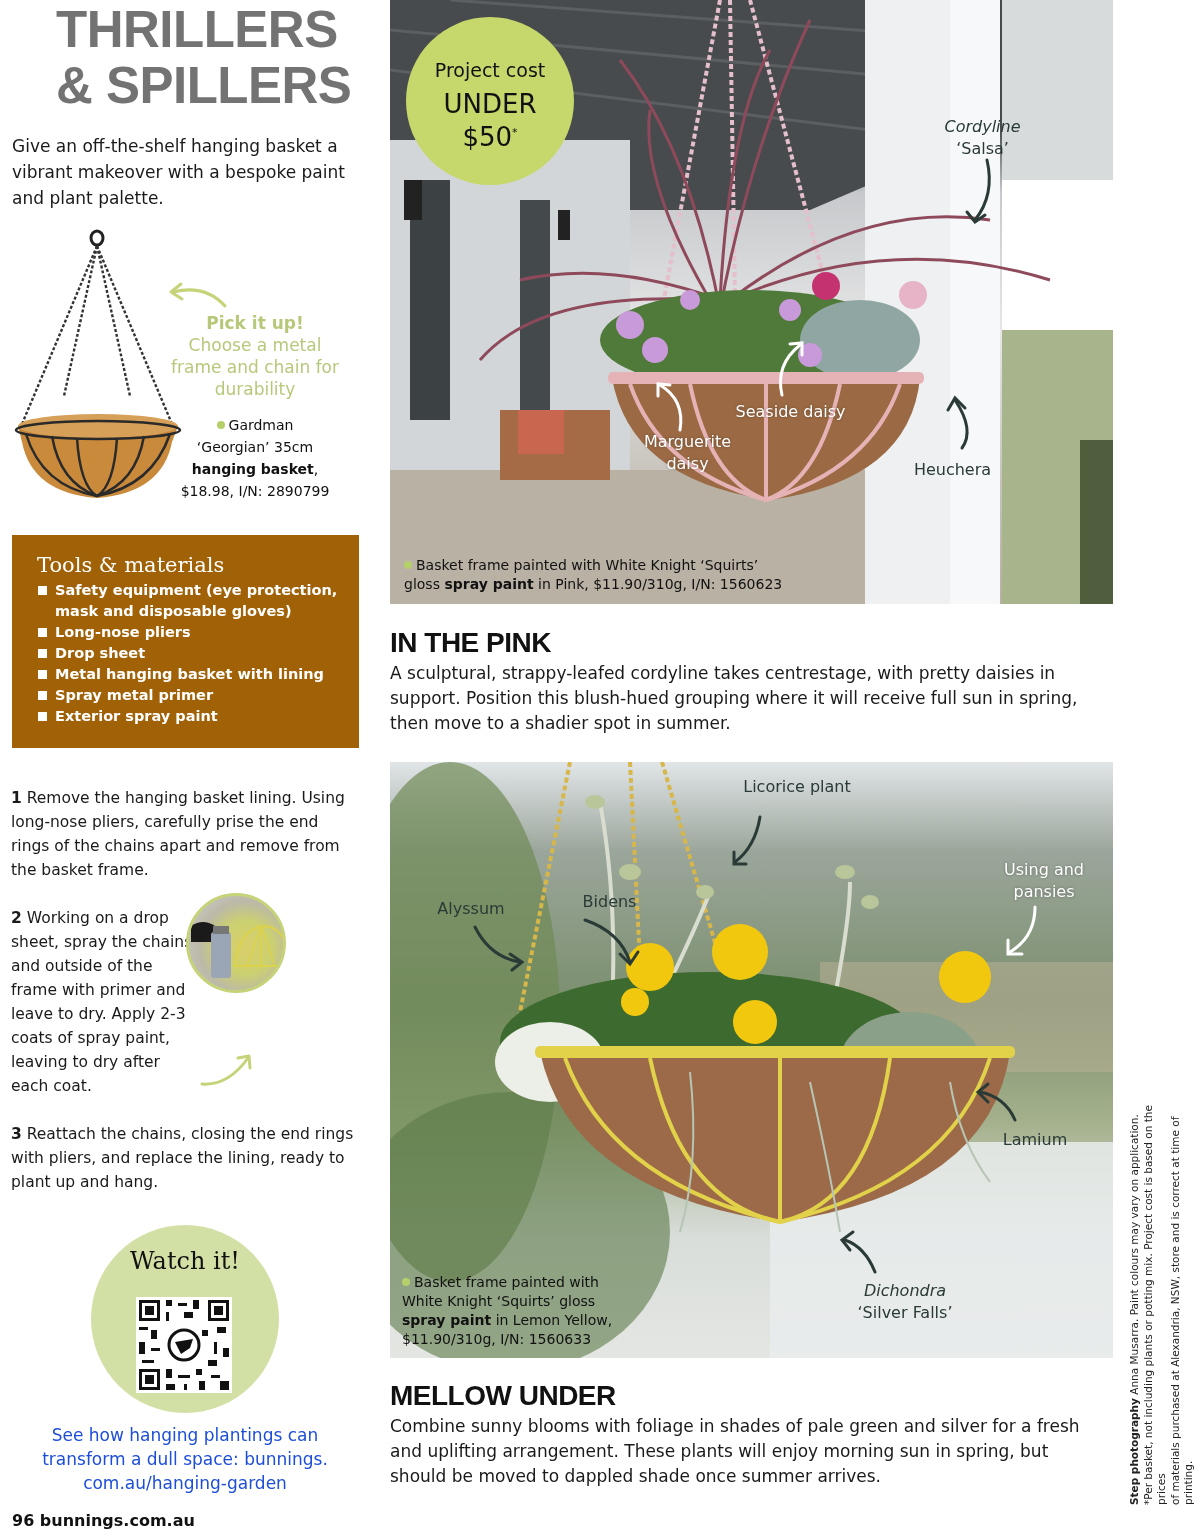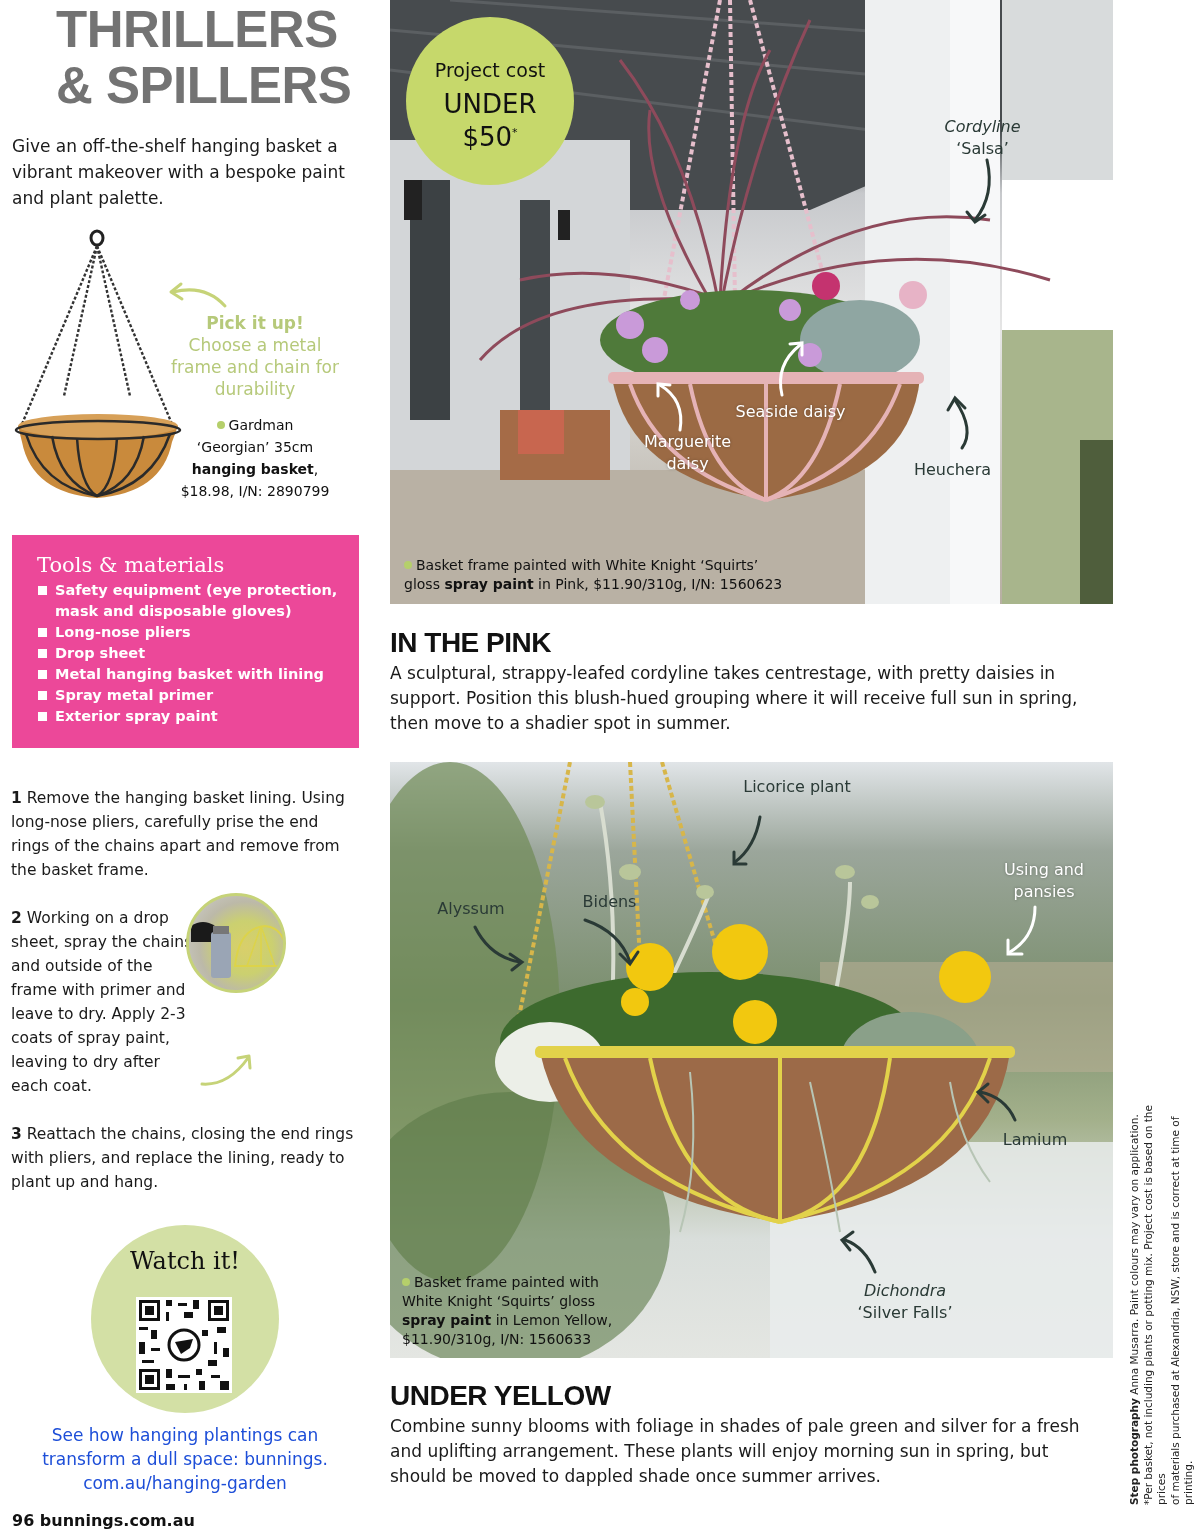--- a/index.html
+++ b/index.html
@@ -33,21 +33,21 @@
     font-size: 14px; line-height: 22px; color: #111;
   }
   .dot {
     display: inline-block; width: 8px; height: 8px; border-radius: 50%;
     background: #b5cf6b; margin-right: 4px; vertical-align: 1px;
   }
   .b { font-weight: 700; }
 
   .tools-box {
     left: 12px; top: 535px; width: 347px; height: 213px;
-    background: #ec4899; padding: 16px 0 0 25px; color: #fff;
+    background: #a16207; padding: 16px 0 0 25px; color: #fff;
   }
   .tools-title {
     font-family: "DejaVu Serif", serif; font-size: 21px; line-height: 28px;
     color: #ffffff; margin-bottom: 1px;
   }
   .tools-list { list-style: none; }
   .tools-list li {
     position: relative; padding-left: 18px; font-weight: 700;
     font-size: 14.5px; line-height: 21px; color: #fff;
   }
@@ -475,20 +475,20 @@
   <span>‘Silver Falls’</span>
 </div>
 
 <div class="abs photo-caption" style="left:402px; top:1273px; width:220px;">
   <span class="dot"></span><span>Basket frame painted with</span><br>
   <span>White Knight ‘Squirts’ gloss</span><br>
   <span class="b">spray paint</span><span> in Lemon Yellow,</span><br>
   <span>$11.90/310g, I/N: 1560633</span>
 </div>
 
-<h2 class="abs section-head" style="top:1380px;">UNDER YELLOW</h2>
+<h2 class="abs section-head" style="top:1380px;">MELLOW UNDER</h2>
 <p class="abs section-body" style="top:1414px;">Combine sunny blooms with foliage in shades of pale green and silver for a fresh and uplifting arrangement. These plants will enjoy morning sun in spring, but should be moved to dappled shade once summer arrives.</p>
 
 <div class="abs side-credit">
   <span class="b">Step photography</span><span> Anna Musarra. Paint colours may vary on application.</span><br>
   <span>*Per basket, not including plants or potting mix. Project cost is based on the prices</span><br>
   <span>of materials purchased at Alexandria, NSW, store and is correct at time of printing.</span>
 </div>
 
 </body></html>

